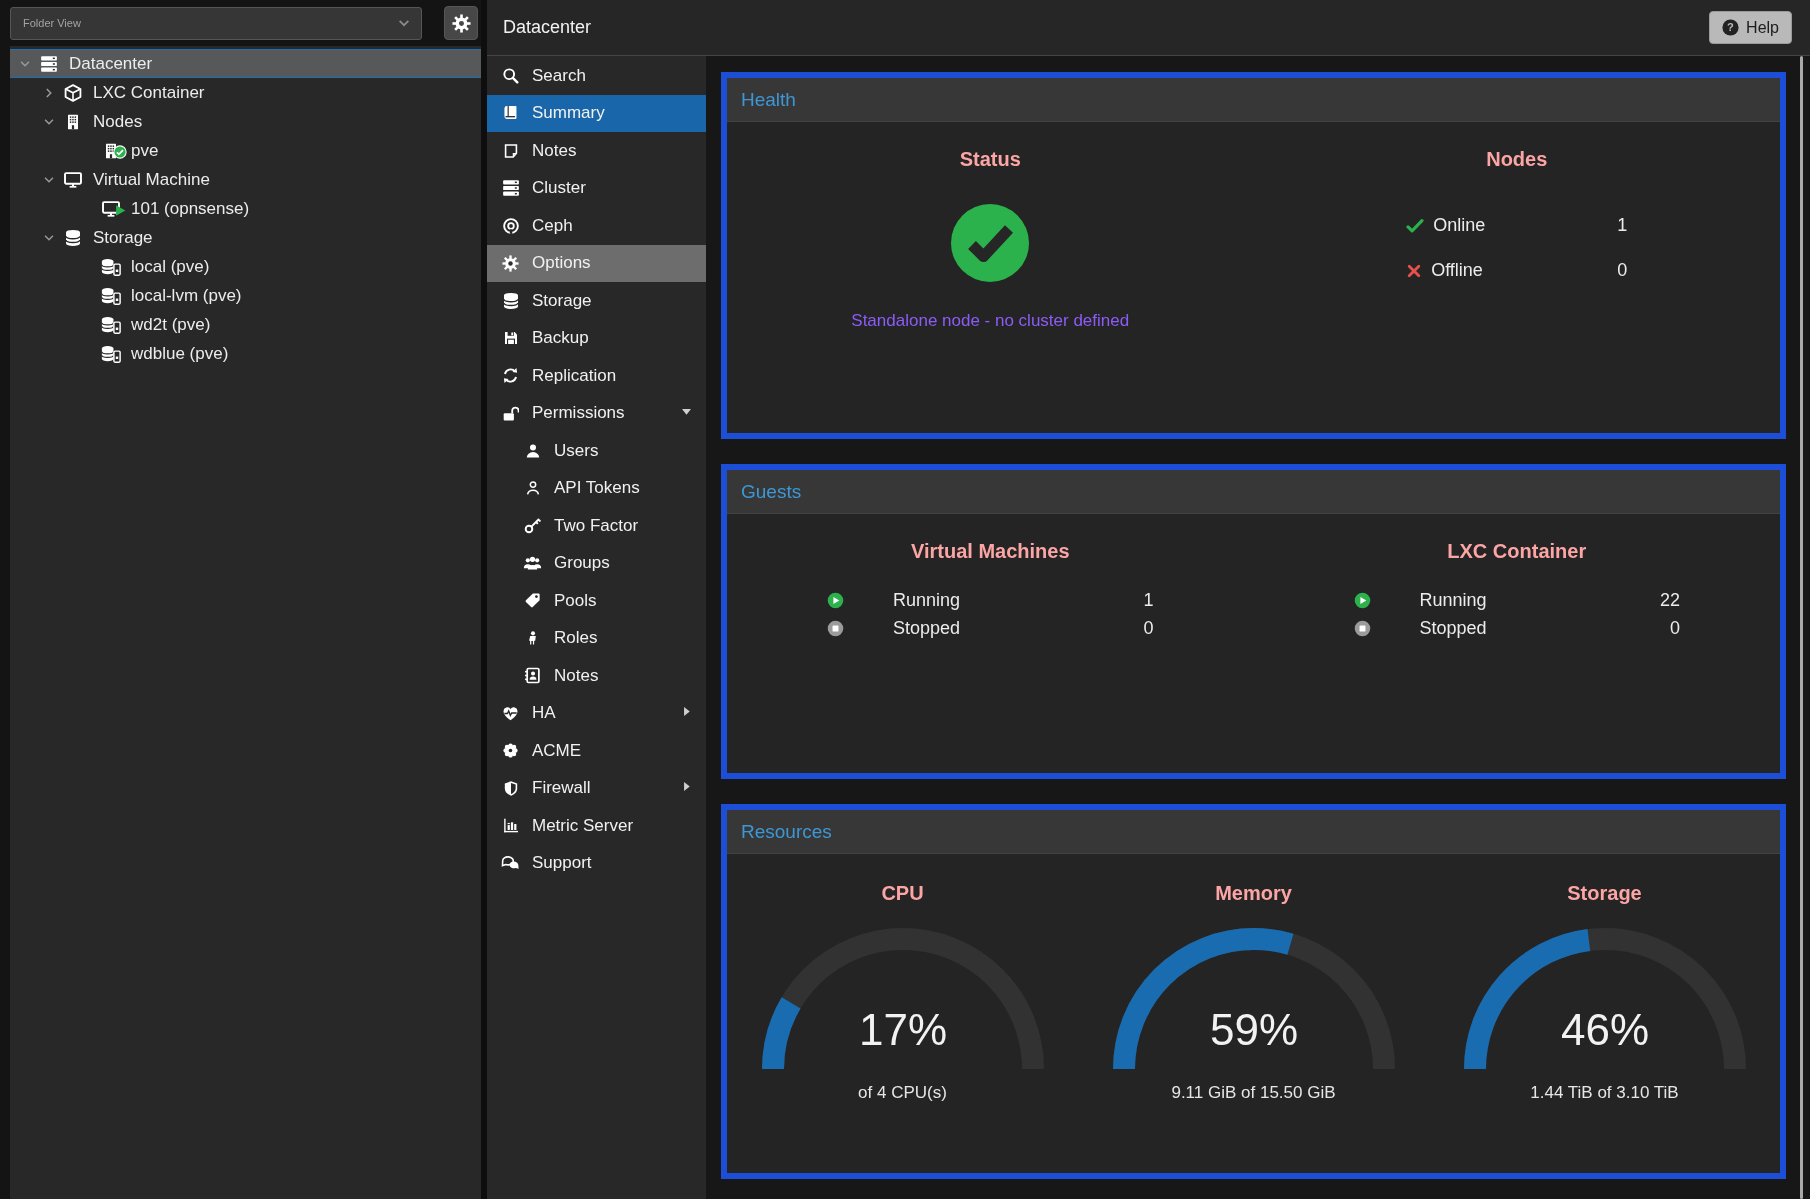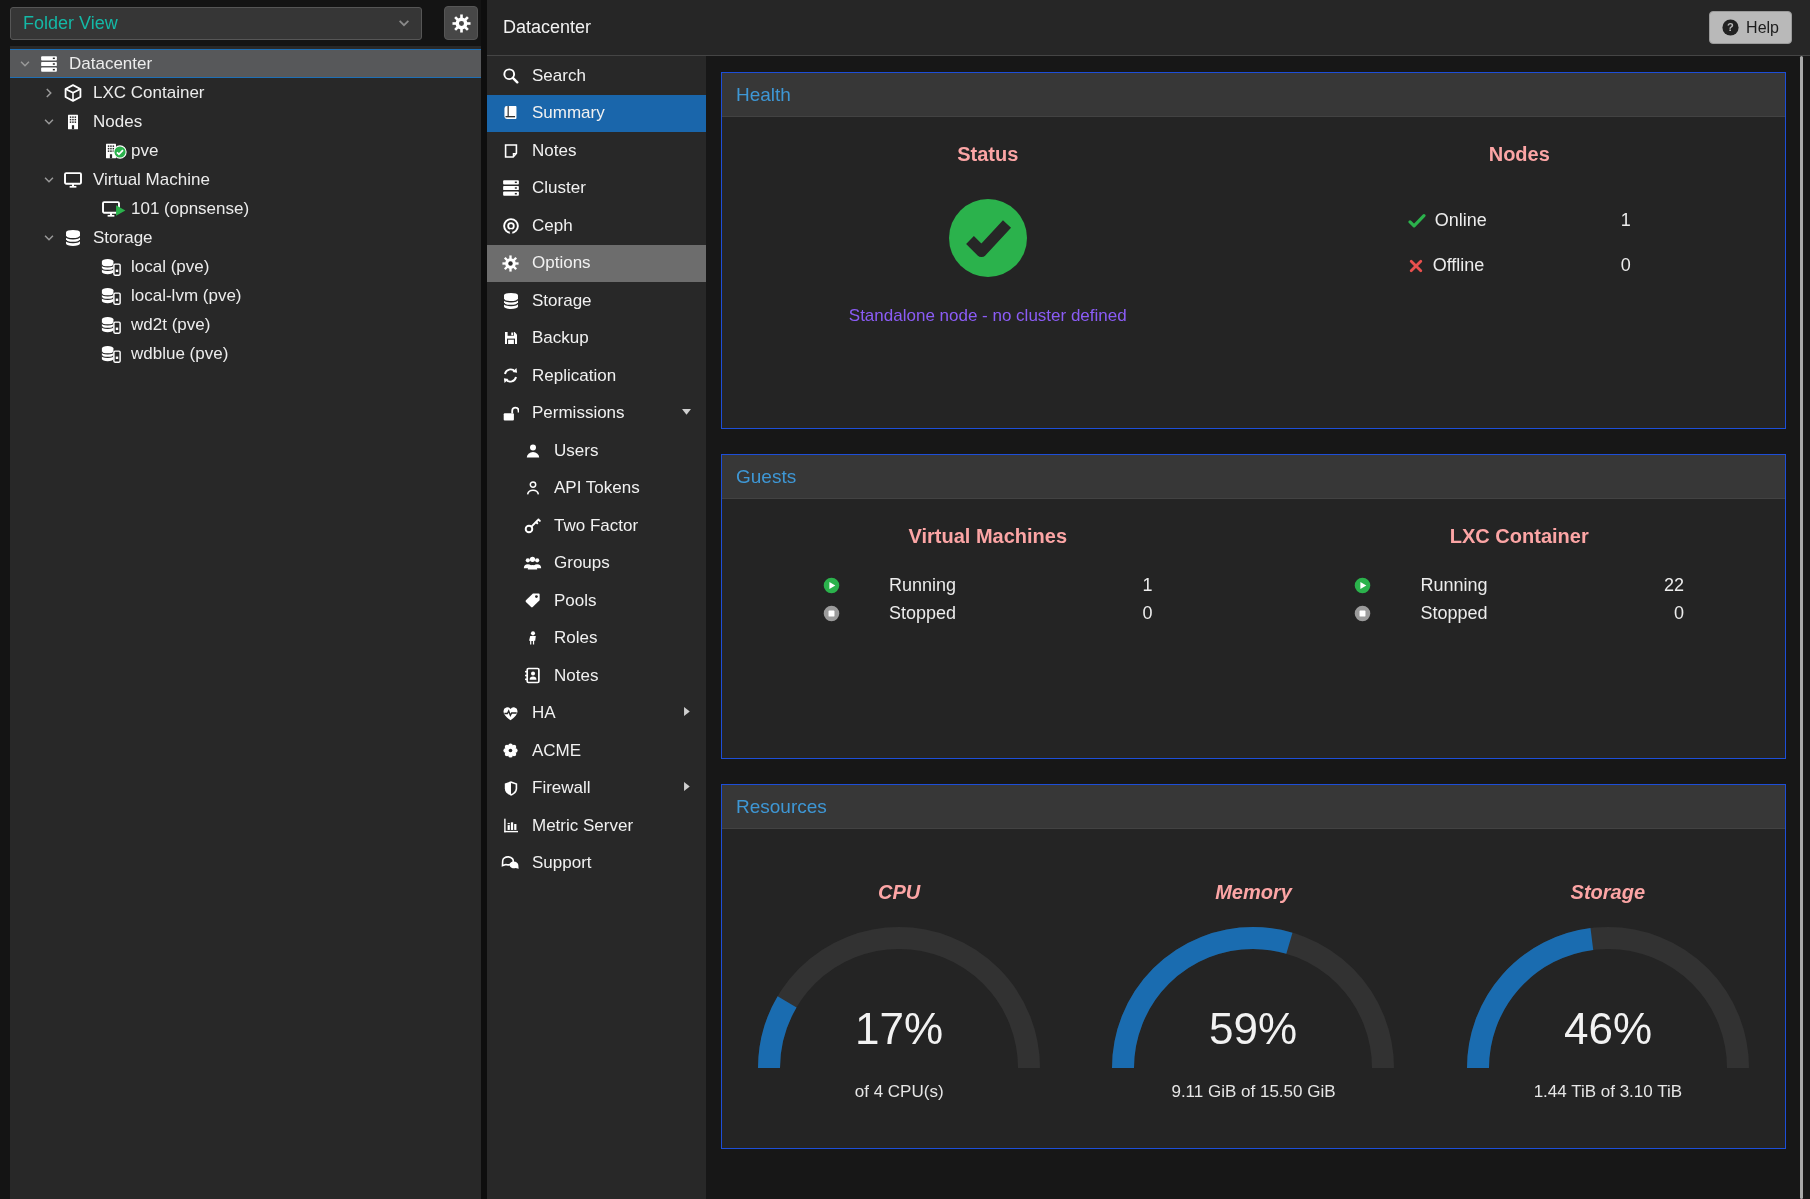--- a/index.html
+++ b/index.html
@@ -4,21 +4,21 @@
 <style>
   html,body{margin:0;padding:0;background:#0c0c0c;}
   body{font-family:"Liberation Sans", sans-serif; -webkit-font-smoothing:antialiased;}
   .app{width:1810px;height:1199px;display:flex;overflow:hidden;background:#141414;position:relative;}
   .icon svg{display:block;}
 
   
   .sidebar{width:487px;flex-shrink:0;box-sizing:border-box;padding-left:10px;border-right:6px solid #0e0e0e;background:#141414;display:flex;flex-direction:column;}
   .sidebar-top{height:46px;display:flex;align-items:center;flex-shrink:0;}
   .view-select{width:412px;height:33px;box-sizing:border-box;background:#363636;border:1px solid #565656;border-radius:3px;display:flex;align-items:center;justify-content:space-between;padding:0 10px 0 12px;cursor:pointer;}
-  .view-label{color:#14b8a6;font-size:18px;}
+  .view-label{color:#a3a3a3;font-size:11px;}
   .gear-btn{margin-left:22px;width:34px;height:34px;background:#474747;border:1px solid #565656;border-radius:4px;display:flex;align-items:center;justify-content:center;padding:0;cursor:pointer;}
   .tree{flex:1;background:#282828;padding-top:3px;overflow:hidden;}
   .trow{height:29px;display:flex;align-items:center;font-size:17px;color:#ececec;box-sizing:border-box;cursor:pointer;}
   .trow.sel{background:#57585a;border-top:1px solid #1e6fb5;border-bottom:1px solid #1e6fb5;}
   .texp{width:22px;display:flex;justify-content:center;flex-shrink:0;}
   .ticon{width:26px;margin-right:7px;display:flex;justify-content:center;position:relative;flex-shrink:0;}
   .tbadge{position:absolute;right:-3px;bottom:-4px;}
 
   
   .main{flex:1;display:flex;flex-direction:column;background:#171717;min-width:0;}
@@ -31,40 +31,40 @@
   .navcol{width:219px;flex-shrink:0;background:#282828;padding-top:1px;overflow:hidden;}
   .nitem{height:37.5px;display:flex;align-items:center;box-sizing:border-box;padding:0 13px;font-size:17px;color:#f1f1f1;cursor:pointer;}
   .nitem .icon{width:21px;margin-right:11px;display:flex;justify-content:center;flex-shrink:0;}
   .nitem.sub{padding-left:35px;}
   .nitem.sel{background:#1a66ab;}
   .nitem.hov{background:#6d6d6d;}
   .caret{margin-left:auto;}
 
   
   .content{flex:1;box-sizing:border-box;padding:16px 24px 0 15px;overflow:hidden;}
-  .panel{border:1px solid #1d4ed8;background:#242424;margin-bottom:25px;}
+  .panel{border:6px solid #1d4ed8;background:#242424;margin-bottom:25px;}
   .panel-h{height:43px;line-height:43px;background:#373737;border-bottom:1px solid #424242;color:#3e97d5;font-size:19px;padding-left:14px;}
   .panel-b{background:#242424;}
   .cols2{display:grid;grid-template-columns:1fr 1fr;}
   .cols3{display:grid;grid-template-columns:repeat(3,1fr);}
   .col h3{margin:26px 0 0;text-align:center;font-size:20px;font-weight:700;color:#fca5a5;}
   .health-body{height:311px;}
   .bigcheck{width:78px;margin:33px auto 0;}
   .status-msg{text-align:center;margin-top:29px;font-size:17px;color:#8b5cf6;}
   .rows{margin:0 auto;}
   .rows.nodes{width:42%;margin-top:44px;}
   .rows.guests{width:62%;margin-top:27px;}
   .krow{display:flex;align-items:center;font-size:18px;color:#ececec;}
   .rows.nodes .krow{margin-bottom:24px;}
   .rows.guests .krow{margin-bottom:7px;gap:40px;}
   .krow .icon{margin-right:9px;}
   .krow .val{margin-left:auto;}
   .guests-body{height:259px;}
   .res-body{height:319px;}
-  .gcol h3{margin-top:52px;font-style:italic;}
+  .gcol h3{margin-top:28px;}
   .gauge{display:block;margin:14px auto 0;}
   .gauge .pct{fill:#f2f2f2;font-size:44px;}
   .gsub{text-align:center;font-size:17px;color:#e6e6e6;margin-top:4px;}
 
   
   .vscroll{position:absolute;right:0;top:0;bottom:0;width:13px;}
   .vthumb{position:absolute;right:7px;top:0;bottom:0;width:3px;background:#a9a9a9;border-radius:2px;}
 </style>
 </head>
 <body>

